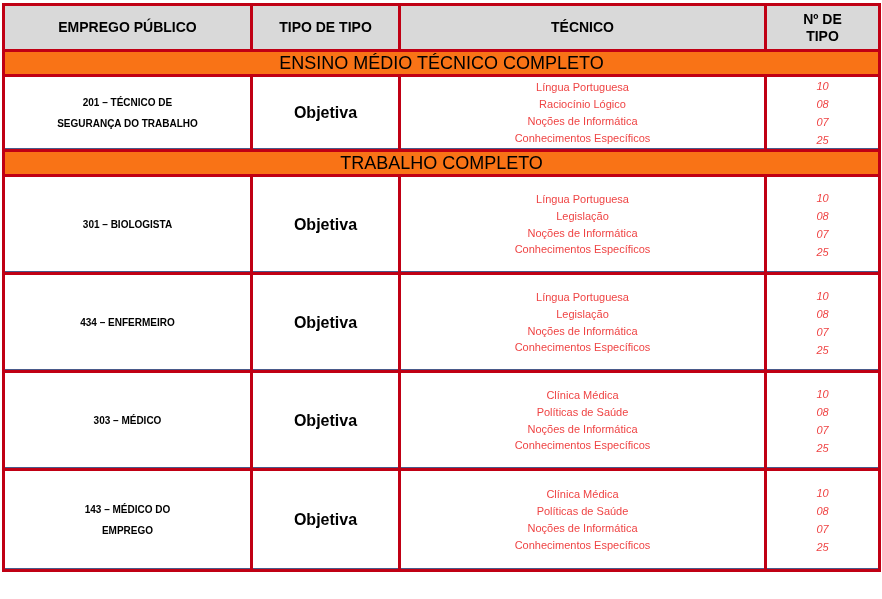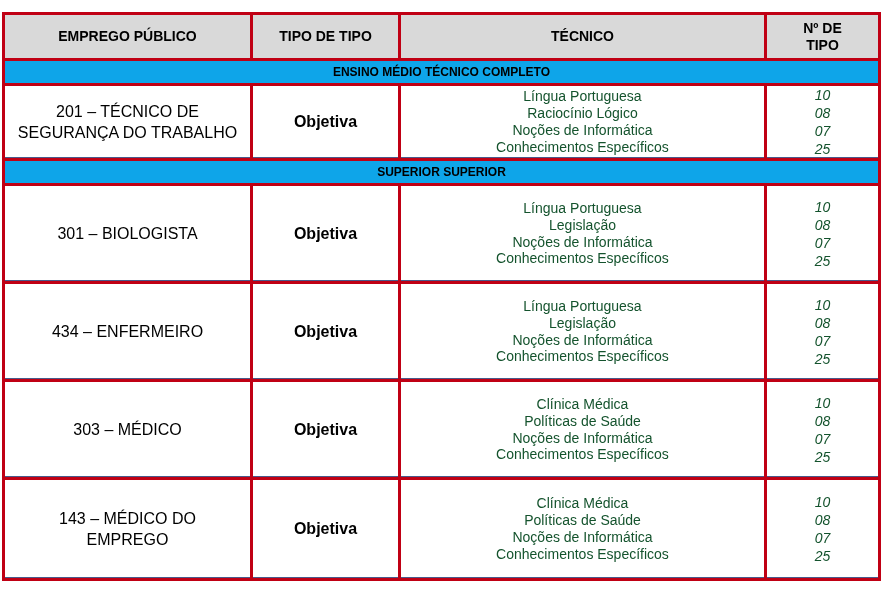--- a/index.html
+++ b/index.html
@@ -1,56 +1,56 @@
 <!DOCTYPE html>
 <html><head>
 <meta charset="utf-8">
 <style>
   html, body { margin: 0; padding: 0; background: #ffffff; }
   body { width: 882px; height: 599px; position: relative; overflow: hidden; }
   .tbl {
-    position: absolute; left: 2px; top: 12px;
+    position: absolute; left: 2px; top: 3px;
     width: 876px;
     border-collapse: collapse;
     table-layout: fixed;
     font-family: "Liberation Sans", sans-serif;
     color: #000;
   }
   .tbl td, .tbl th {
     border: 3px solid #c00014;
     padding: 0;
     text-align: center;
     vertical-align: middle;
   }
   .tbl th {
     background: #d9d9d9;
     font-weight: bold;
     font-size: 14px;
     height: 43px;
     line-height: 17px;
   }
   .tbl tr.section td {
-    background: #0ea5e9;
-    font-weight: bold;
-    font-size: 12px;
+    background: #f97316;
+    font-weight: normal;
+    font-size: 18px;
     height: 22px;
   }
   .tbl tr.job td {
     background: #ffffff;
     box-shadow: inset 0 -1px 0 #4a5a8a;
   }
   .tbl tr.job td.emprego {
-    font-weight: normal; font-size: 16px; line-height: 21px;
+    font-weight: bold; font-size: 10px; line-height: 21px;
   }
   .tbl tr.job td.tipo {
     font-weight: bold; font-size: 16px;
   }
   .tbl tr.job td.conteudo,
   .tbl tr.job td.itens {
-    font-size: 14px; line-height: 16.8px; color: #14532d;
+    font-size: 11px; line-height: 16.8px; color: #ef4444;
   }
   .tbl tr.job td.itens div { line-height: 18px; font-style: italic; }
   .r201 td { height: 72px; }
   .r3 td { height: 95px; }
   .r304 td { height: 98px; }
 </style>
 </head>
 <body>
 
 <table class="tbl">
@@ -89,21 +89,21 @@
       </td>
       <td class="itens">
         <div>10</div>
         <div>08</div>
         <div>07</div>
         <div>25</div>
       </td>
     </tr>
 
     <tr class="section">
-      <td colspan="4">SUPERIOR SUPERIOR</td>
+      <td colspan="4">TRABALHO COMPLETO</td>
     </tr>
 
     <tr class="job r3">
       <td class="emprego">
         <div>301 – BIOLOGISTA</div>
       </td>
       <td class="tipo">Objetiva</td>
       <td class="conteudo">
         <div>Língua Portuguesa</div>
         <div>Legislação</div>

